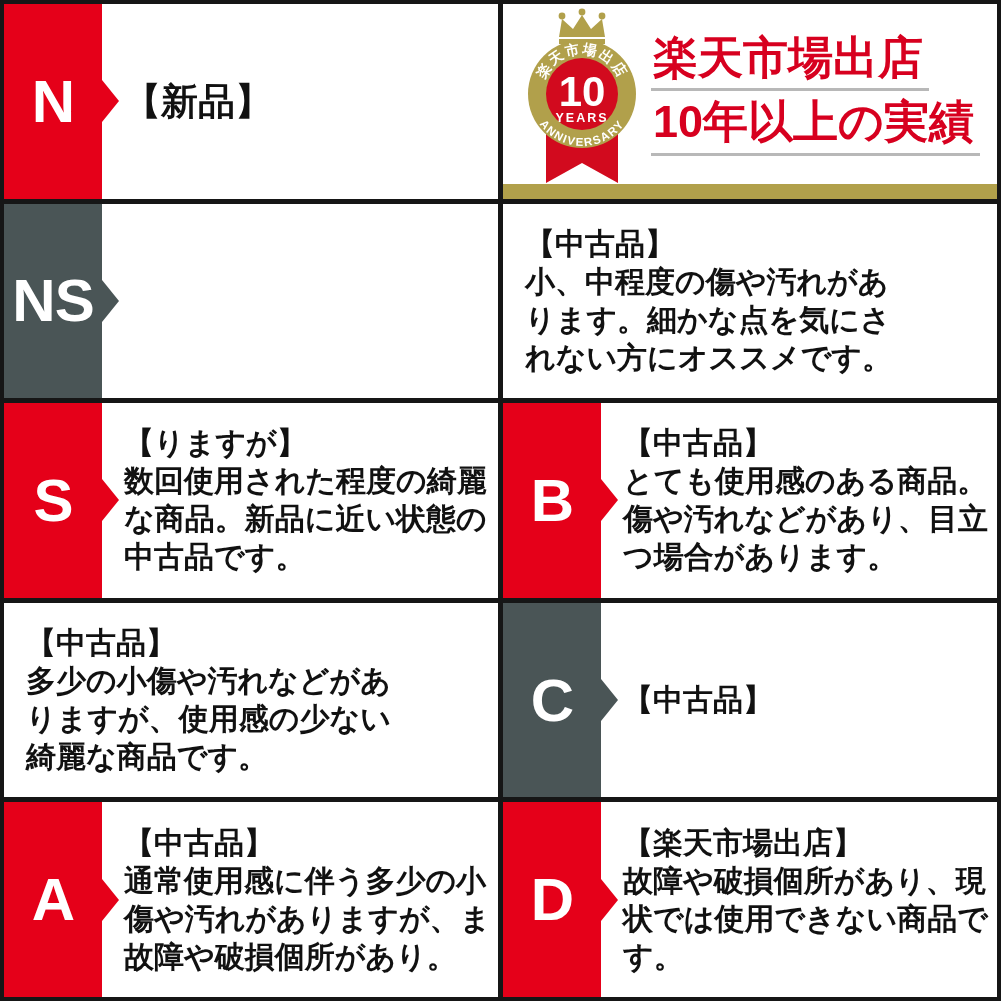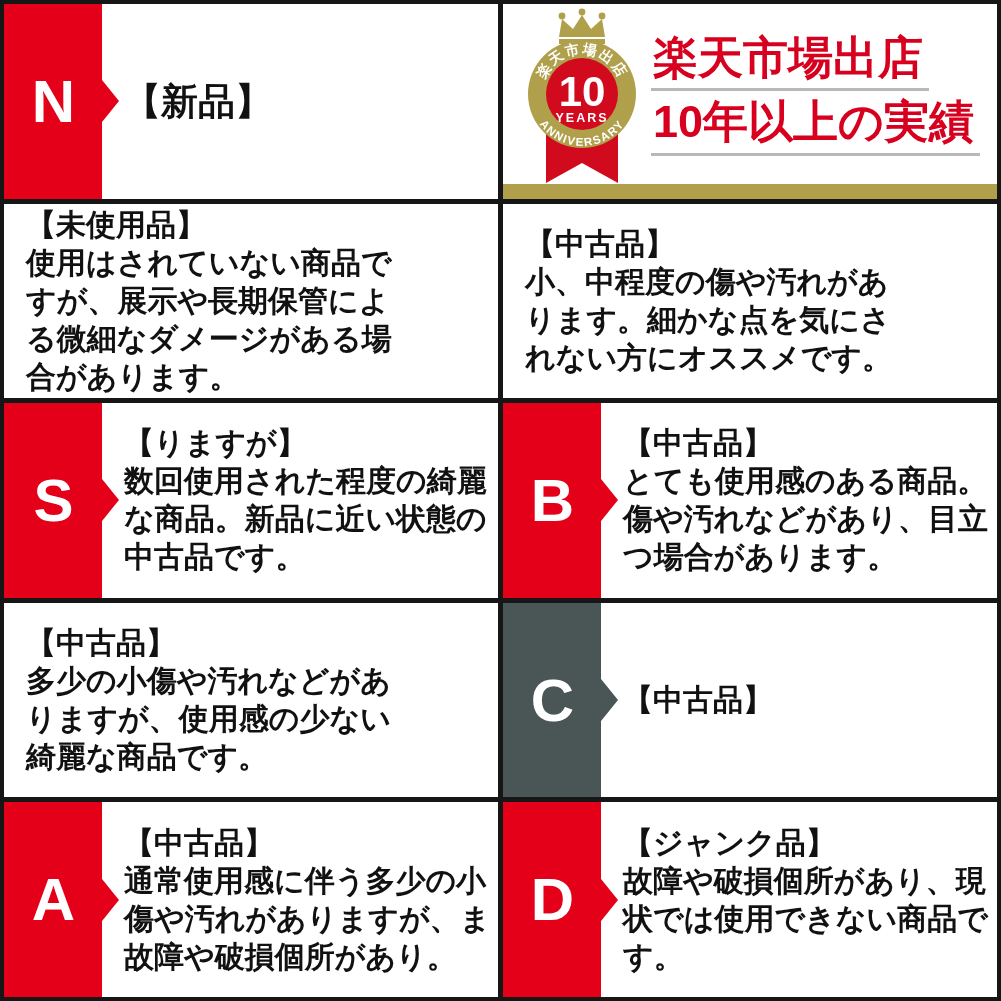--- a/index.html
+++ b/index.html
@@ -132,26 +132,23 @@
       <text x="75" y="116" text-anchor="middle" font-size="12.5" font-weight="700" letter-spacing="2" fill="#fff">YEARS</text>
     </svg>
     <div class="banner-head">
       <div class="banner-line">楽天市場出店</div>
       <div class="banner-line">10年以上の実績</div>
     </div>
     <div class="gold-bar"></div>
   </div>
 
   <div class="cell">
-    <div class="text">
-      <div class="g-title">【未使用品】</div>
-      <div class="g-desc">使用はされていない商品で
-すが、展示や長期保管によ
-る微細なダメージがある場
-合があります。</div>
+    <div class="label dark">
+      <span>NS</span>
+      <span class="arrow"></span>
     </div>
   </div>
 
   <div class="cell">
     <div class="text">
       <div class="g-title">【中古品】</div>
       <div class="g-desc">小、中程度の傷や汚れがあ
 ります。細かな点を気にさ
 れない方にオススメです。</div>
     </div>
@@ -214,20 +211,20 @@
 故障や破損個所があり。</div>
     </div>
   </div>
 
   <div class="cell">
     <div class="label red">
       <span>D</span>
       <span class="arrow"></span>
     </div>
     <div class="text">
-      <div class="g-title">【ジャンク品】</div>
+      <div class="g-title">【楽天市場出店】</div>
       <div class="g-desc">故障や破損個所があり、現
 状では使用できない商品で
 す。</div>
     </div>
   </div>
 
 </div>
 
 </body></html>

